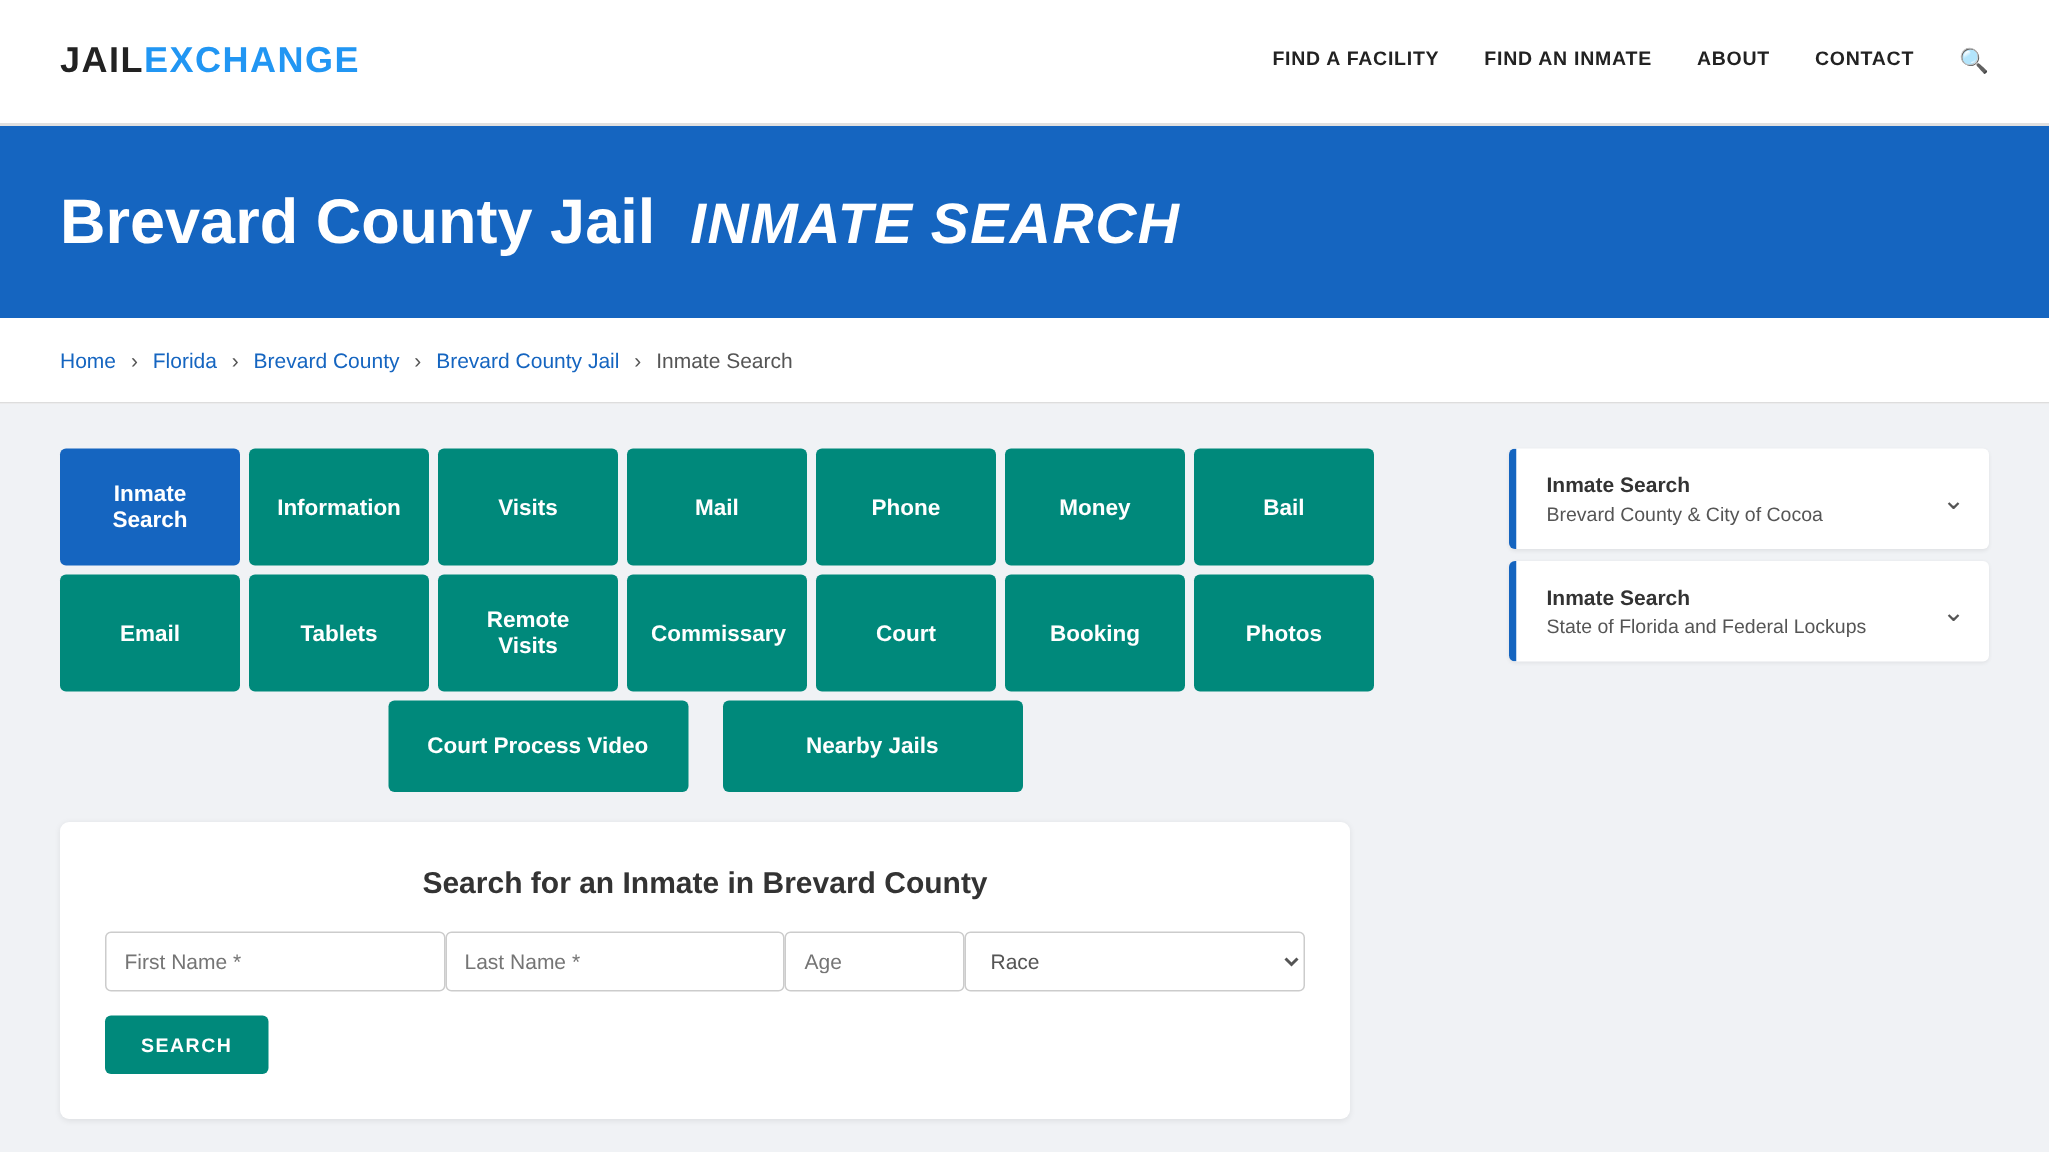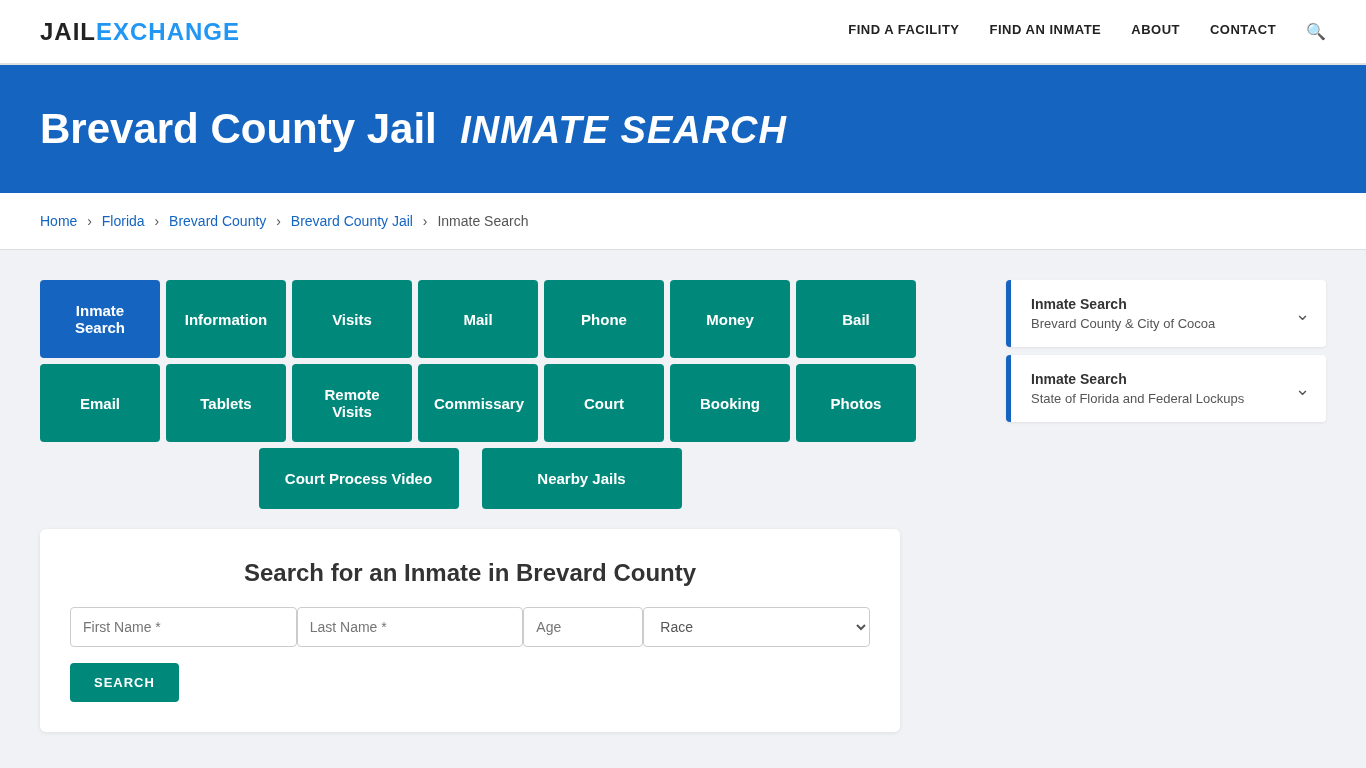--- a/index.html
+++ b/index.html
@@ -5,21 +5,21 @@
     * { box-sizing: border-box; margin: 0; padding: 0; }
     body { font-family: Arial, sans-serif; background: #f0f2f5; color: #333; }
 
     
     .navbar {
       background: #fff;
       display: flex;
       align-items: center;
       justify-content: space-between;
       padding: 0 40px;
-      height: 65px;
+      height: 84px;
       border-bottom: 2px solid #e0e0e0;
     }
     .navbar-logo {
       font-size: 24px;
       font-weight: 900;
       letter-spacing: 1px;
       color: #222;
     }
     .navbar-logo span.ex {
       color: #2196F3;
@@ -128,21 +128,21 @@
     
     .search-panel {
       background: #fff;
       border-radius: 6px;
       padding: 30px 30px 30px 30px;
       max-width: 860px;
       box-shadow: 0 1px 4px rgba(0,0,0,0.08);
     }
     .search-panel h2 {
       text-align: center;
-      font-size: 24px;
+      font-size: 20px;
       font-weight: 700;
       margin-bottom: 20px;
     }
     .search-fields {
       display: flex;
       gap: 0;
       margin-bottom: 16px;
       flex-wrap: wrap;
     }
     .search-fields input, .search-fields select {

